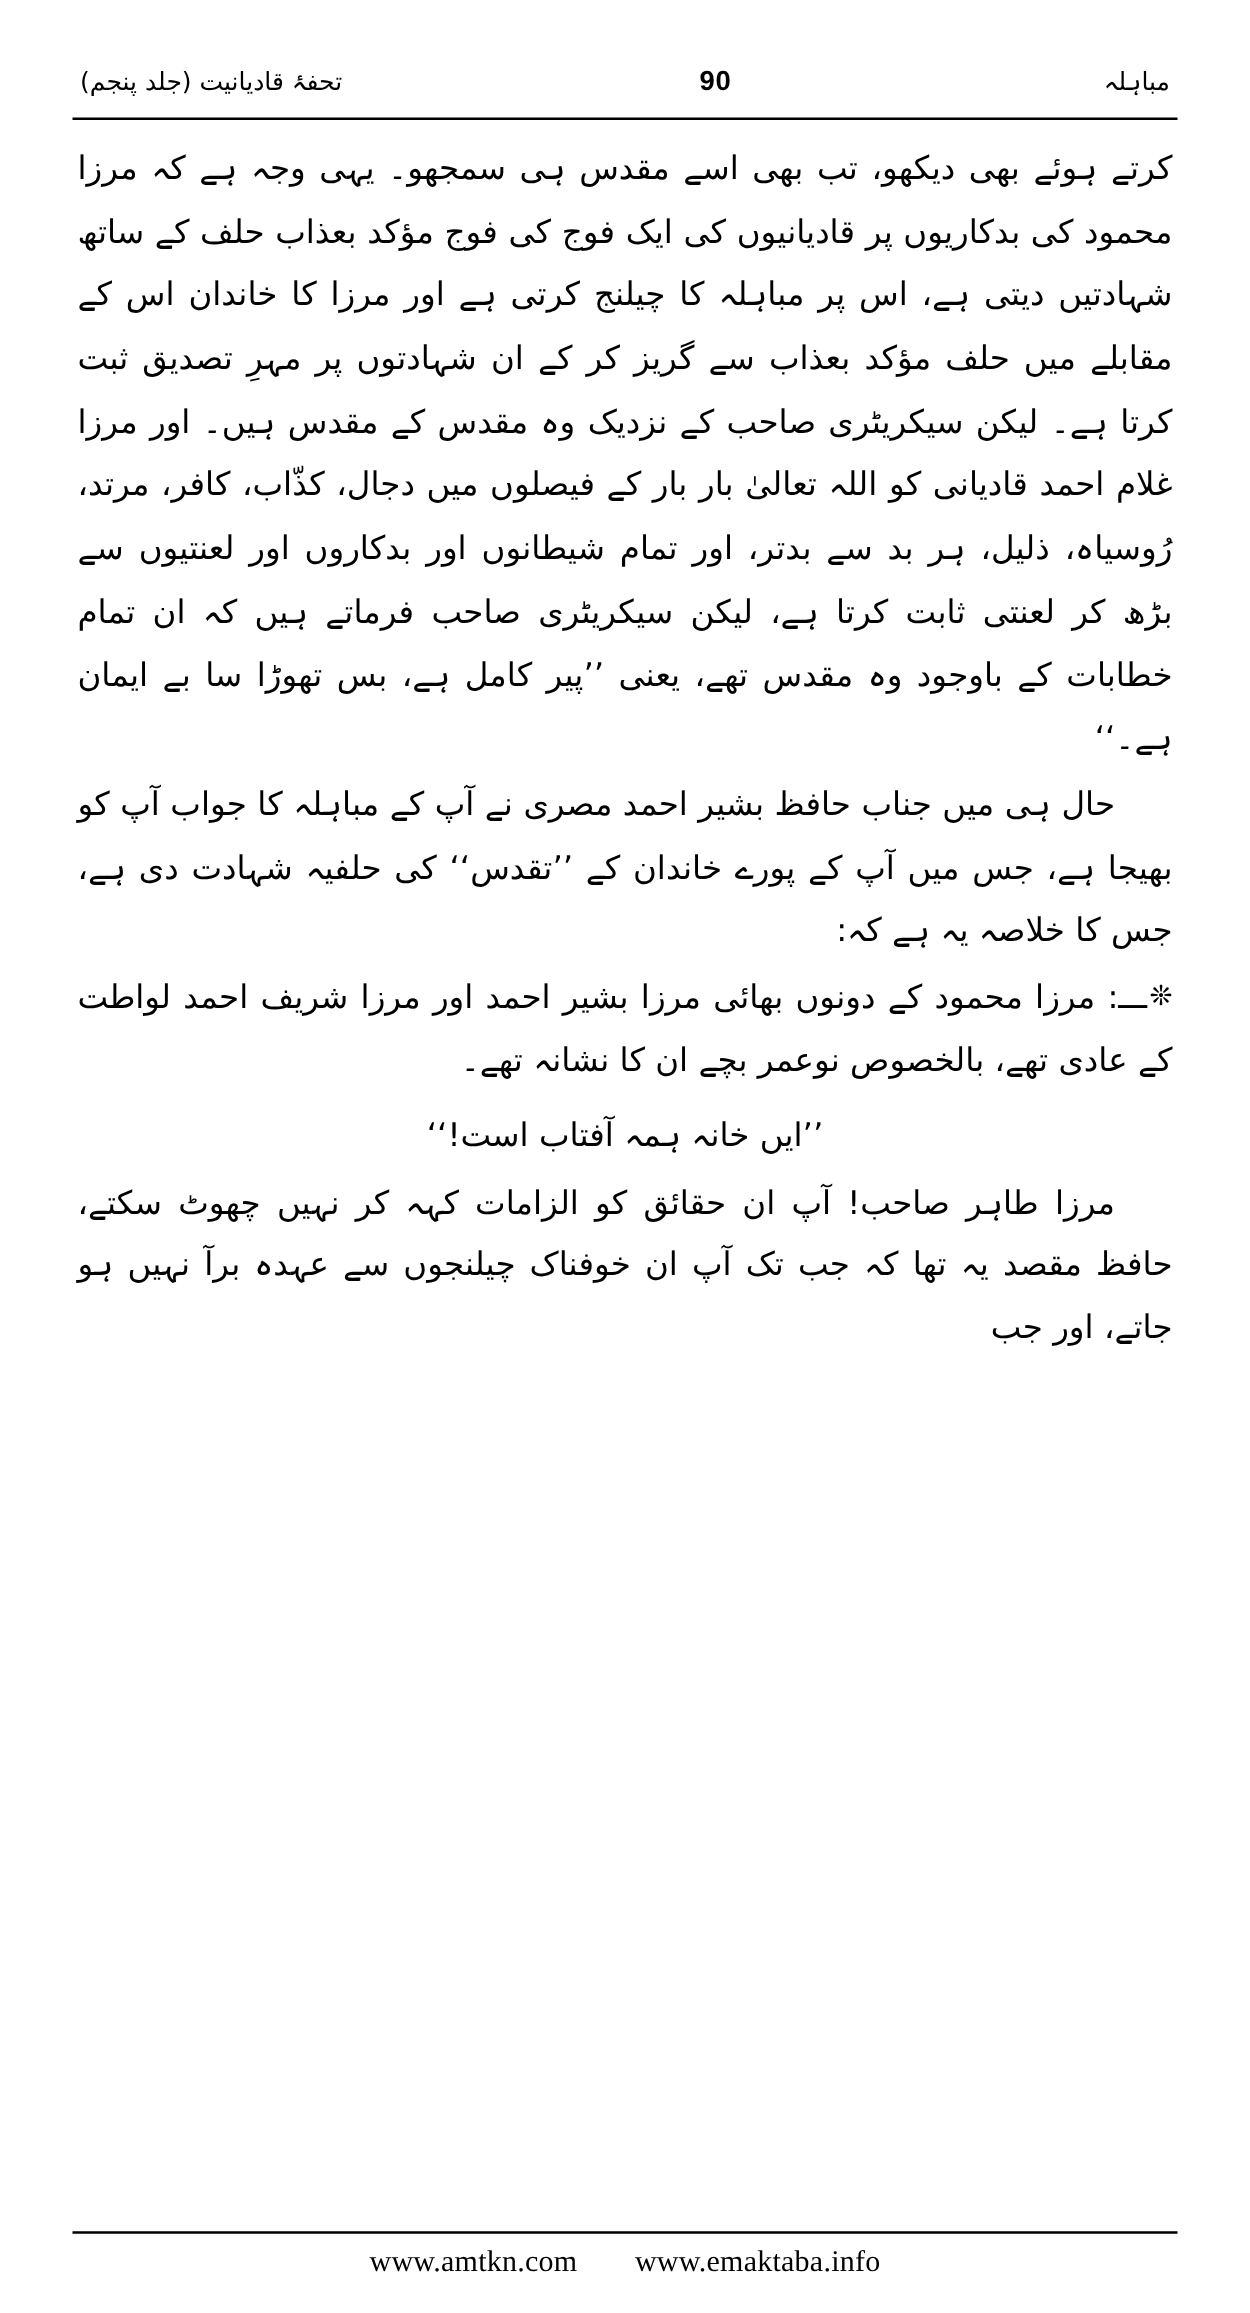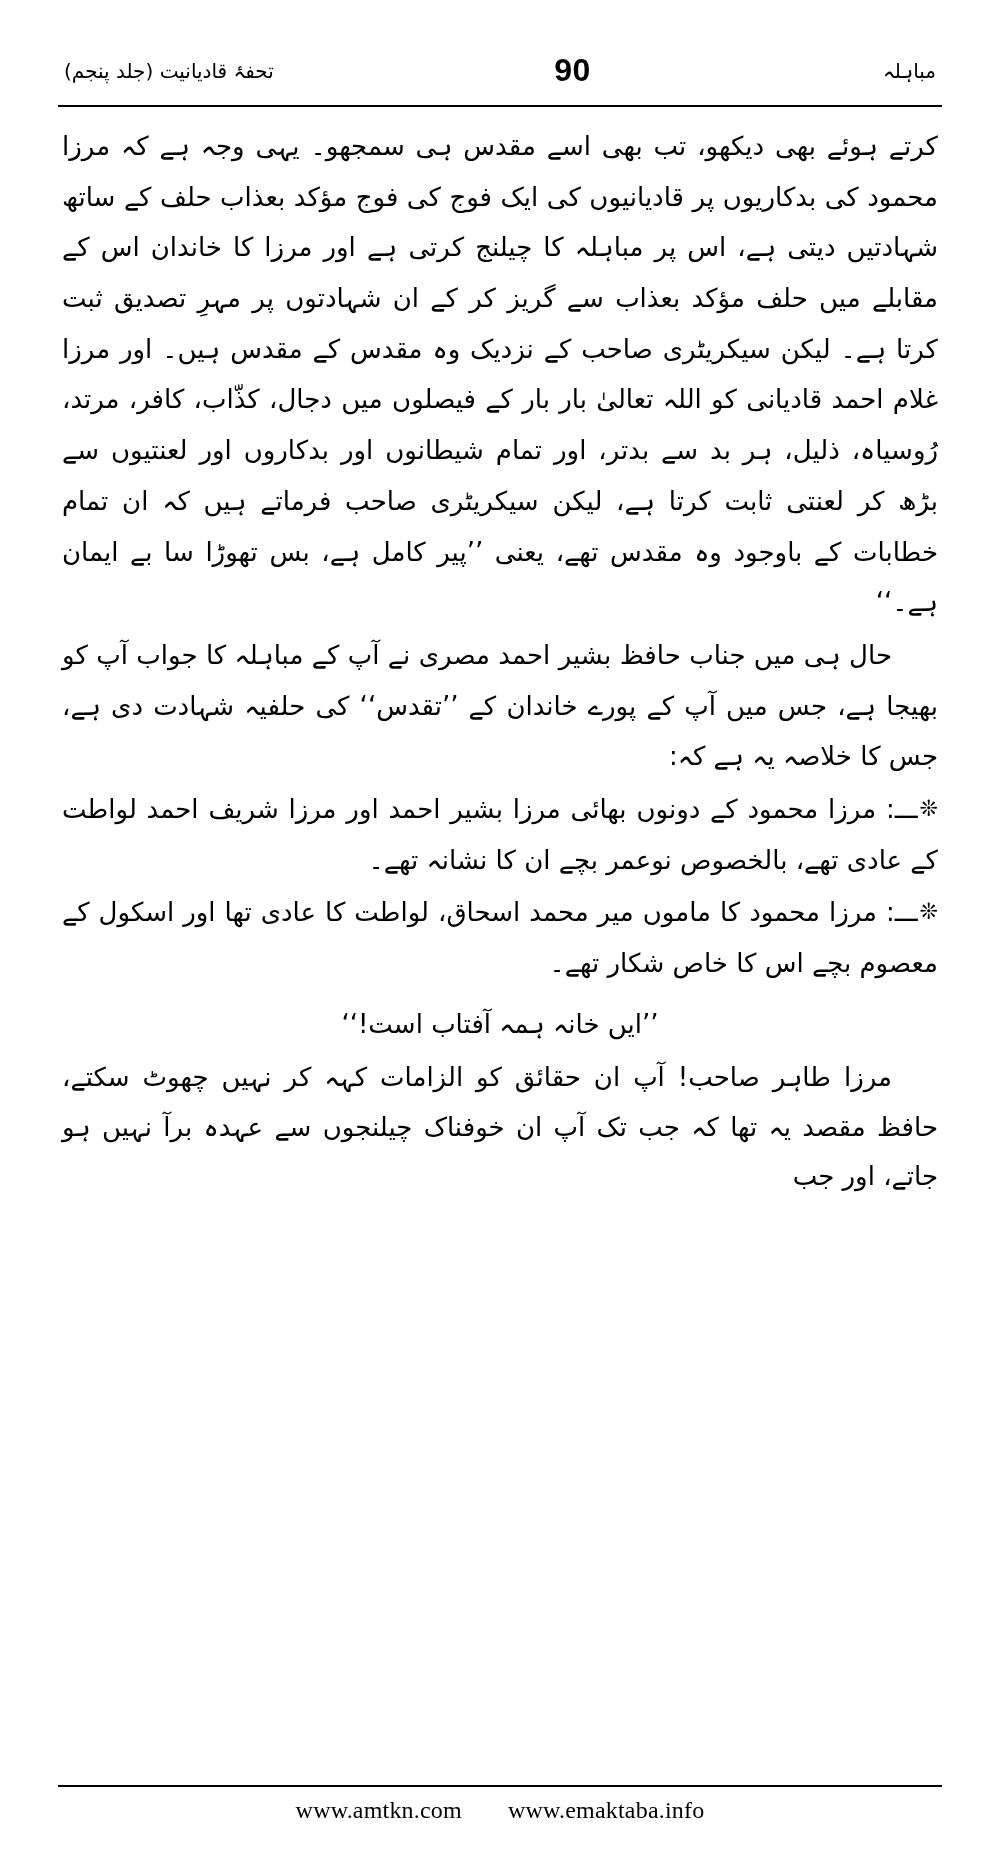--- a/index.html
+++ b/index.html
@@ -41,21 +41,21 @@
   .header-left {
     white-space: nowrap;
     font-family: "DejaVu Sans", sans-serif;
     letter-spacing: 0.5px;
   }
   .header-right { font-size: 20px; }
   .header-left  { font-size: 20px; margin-left: 12px; }
   .header-center {
     font-family: "Liberation Sans", sans-serif;
     font-weight: bold;
-    font-size: 32px;
+    font-size: 22px;
     letter-spacing: 0.5px;
   }
   .header-rule {
     border: 0;
     border-top: 2px solid #000;
     margin: 6px 0 0 0;
     width: 100%;
   }
 
   
@@ -128,23 +128,20 @@
 
     <p class="para">کرتے ہوئے بھی دیکھو، تب بھی اسے مقدس ہی سمجھو۔ یہی وجہ ہے کہ مرزا محمود کی بدکاریوں پر قادیانیوں کی ایک فوج کی فوج مؤکد بعذاب حلف کے ساتھ شہادتیں دیتی ہے، اس پر مباہلہ کا چیلنج کرتی ہے اور مرزا کا خاندان اس کے مقابلے میں حلف مؤکد بعذاب سے گریز کر کے ان شہادتوں پر مہرِ تصدیق ثبت کرتا ہے۔ لیکن سیکریٹری صاحب کے نزدیک وہ مقدس کے مقدس ہیں۔ اور مرزا غلام احمد قادیانی کو اللہ تعالیٰ بار بار کے فیصلوں میں دجال، کذّاب، کافر، مرتد، رُوسیاہ، ذلیل، ہر بد سے بدتر، اور تمام شیطانوں اور بدکاروں اور لعنتیوں سے بڑھ کر لعنتی ثابت کرتا ہے، لیکن سیکریٹری صاحب فرماتے ہیں کہ ان تمام خطابات کے باوجود وہ مقدس تھے، یعنی ’’پیر کامل ہے، بس تھوڑا سا بے ایمان ہے۔‘‘</p>
 
     <p class="para indent">حال ہی میں جناب حافظ بشیر احمد مصری نے آپ کے مباہلہ کا جواب آپ کو بھیجا ہے، جس میں آپ کے پورے خاندان کے ’’تقدس‘‘ کی حلفیہ شہادت دی ہے، جس کا خلاصہ یہ ہے کہ:</p>
 
 
     <p class="bullet">
       <span class="star">❊</span><span>ـــ: مرزا محمود کے دونوں بھائی مرزا بشیر احمد اور مرزا شریف احمد لواطت کے عادی تھے، بالخصوص نوعمر بچے ان کا نشانہ تھے۔</span>
     </p>
 
-    <p class="bullet">
-      <span class="star">❊</span><span>ـــ: مرزا محمود کا ماموں میر محمد اسحاق، لواطت کا عادی تھا اور اسکول کے معصوم بچے اس کا خاص شکار تھے۔</span>
-    </p>
 
 
     <p class="center-line">’’ایں خانہ ہمہ آفتاب است!‘‘</p>
 
     <p class="para indent tight">مرزا طاہر صاحب! آپ ان حقائق کو الزامات کہہ کر نہیں چھوٹ سکتے، حافظ مقصد یہ تھا کہ جب تک آپ ان خوفناک چیلنجوں سے عہدہ برآ نہیں ہو جاتے، اور جب</p>
 
   </div>
 
   <hr class="footer-rule">
   <div class="footer">

